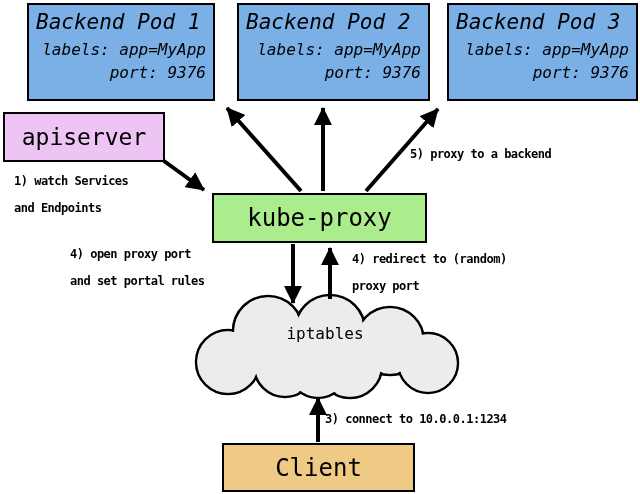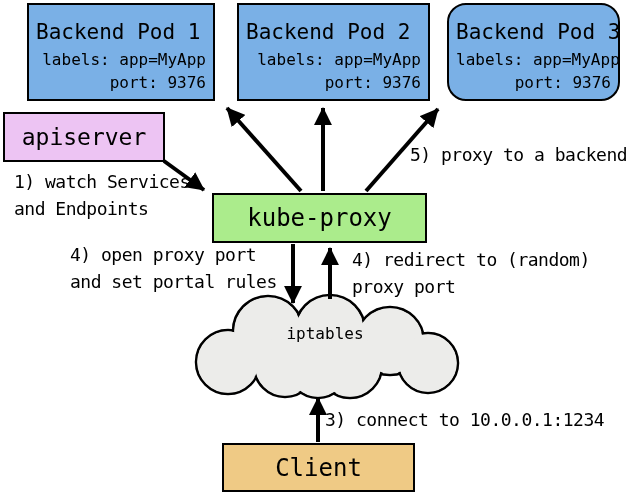--- a/index.html
+++ b/index.html
@@ -4,34 +4,34 @@
 <style>
   html,body{margin:0;padding:0;background:#fff;}
   .canvas{
     position:relative;width:640px;height:494px;background:#fff;overflow:hidden;
     font-family:"DejaVu Sans Mono","Liberation Mono",monospace;color:#000;
   }
   .canvas svg{position:absolute;left:0;top:0;}
   .node{
     position:absolute;box-sizing:border-box;border:2px solid var(--border,#000);
   }
-  .pod{background:var(--pod-fill);padding:14px 7px;}
+  .pod{background:var(--pod-fill);padding:4px 7px;font-style:italic;}
   .pod-title{font-size:21px;line-height:27px;white-space:nowrap;}
   .pod-line{font-size:16px;line-height:20px;white-space:nowrap;text-align:right;}
   .pod-line.first{margin-top:4px;}
   .pod-line.second{margin-top:3px;}
   .apiserver{background:var(--apiserver-fill);}
   .kube-proxy{background:var(--kube-proxy-fill);}
   .client{background:var(--client-fill);}
   .center-label{display:flex;align-items:center;justify-content:center;white-space:nowrap;text-align:center;}
   .apiserver{font-size:23px;}
   .kube-proxy{font-size:24px;}
   .client{font-size:24px;}
   .annot{
-    position:absolute;font-size:18px;font-weight:normal;line-height:27px;
+    position:absolute;font-size:12px;font-weight:bold;line-height:27px;
     white-space:pre;letter-spacing:-0.5px;
   }
   .cloud-label{
     position:absolute;left:265px;top:325px;width:120px;text-align:center;
     font-size:16px;line-height:18px;
   }
 </style>
 </head>
 <body>
 
@@ -81,21 +81,21 @@
     <div class="pod-line first">labels: app=MyApp</div>
     <div class="pod-line second">port: 9376</div>
   </div>
 
   <div class="node pod" style="left:237px;top:3px;width:193px;height:98px;">
     <div class="pod-title">Backend Pod 2</div>
     <div class="pod-line first">labels: app=MyApp</div>
     <div class="pod-line second">port: 9376</div>
   </div>
 
-  <div class="node pod" style="left:447px;top:3px;width:173px;height:98px;border-radius:19px;">
+  <div class="node pod" style="left:447px;top:3px;width:191px;height:98px;">
     <div class="pod-title">Backend Pod 3</div>
     <div class="pod-line first">labels: app=MyApp</div>
     <div class="pod-line second">port: 9376</div>
   </div>
 
   <div class="node apiserver center-label" style="left:3px;top:112px;width:162px;height:50px;">
     <span>apiserver</span>
   </div>
 
   <div class="node kube-proxy center-label" style="left:212px;top:193px;width:215px;height:50px;">

